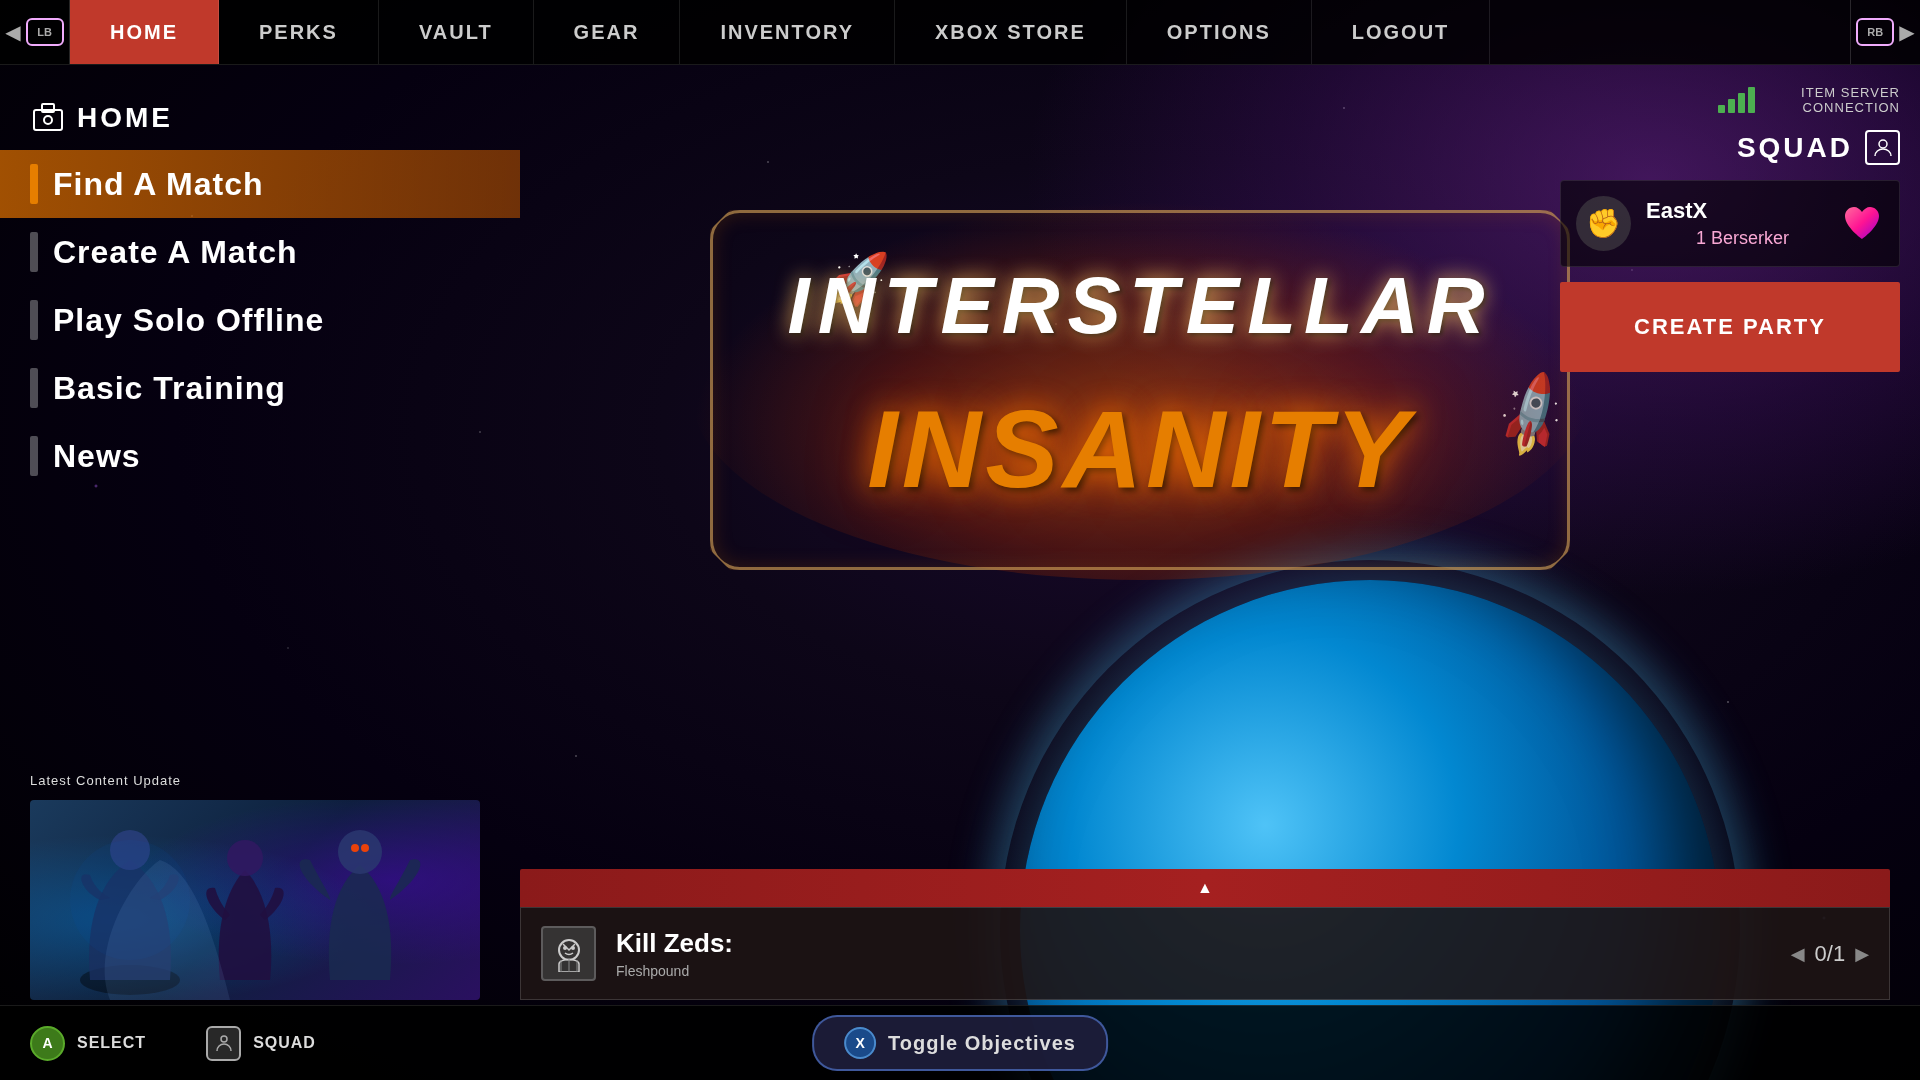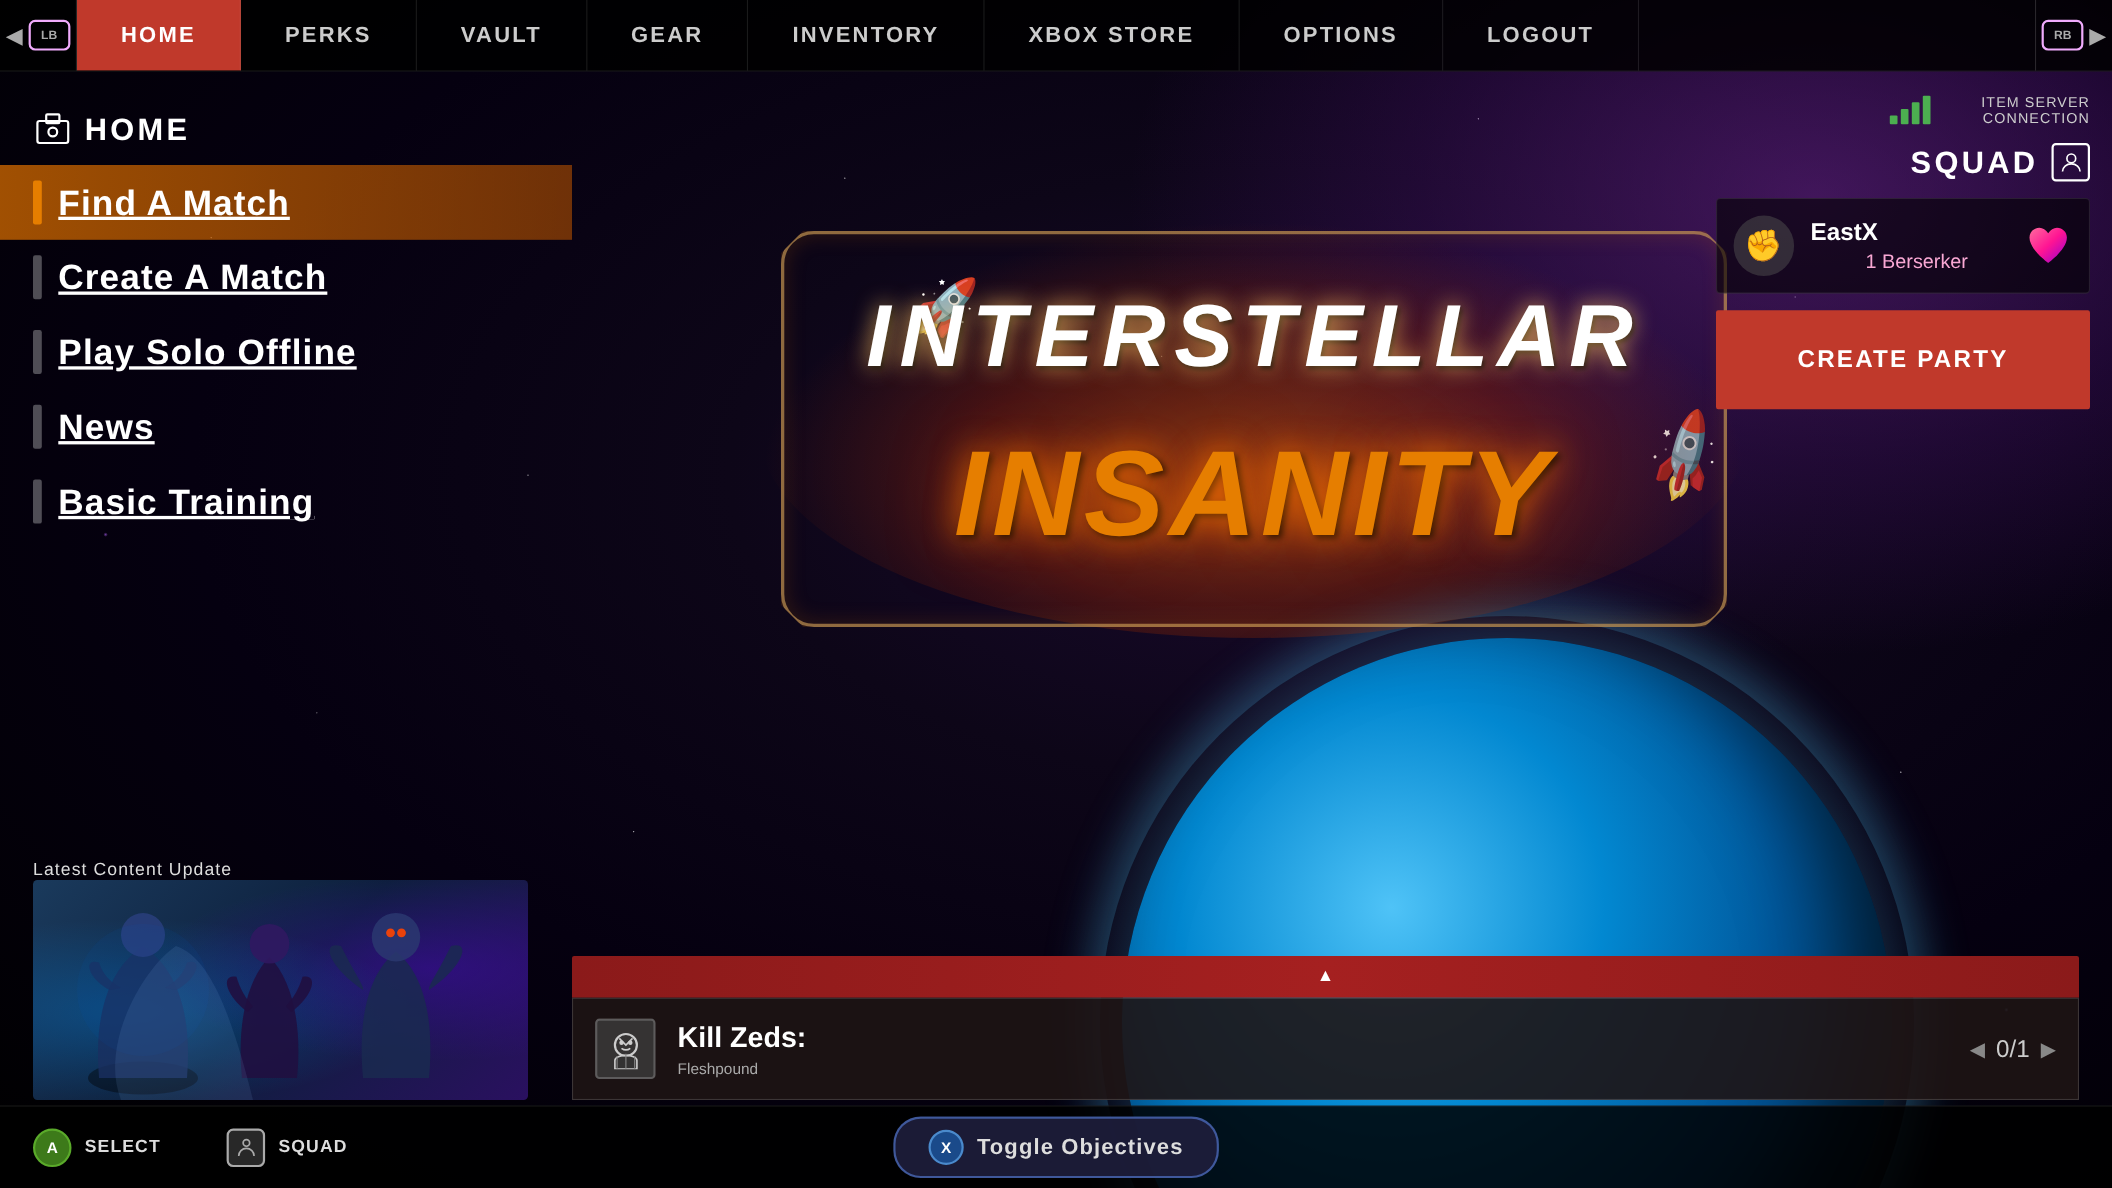--- a/index.html
+++ b/index.html
@@ -274,21 +274,20 @@
 
     .menu-item.active {
       background: linear-gradient(90deg, rgba(200,100,0,0.8) 0%, rgba(180,80,0,0.6) 100%);
     }
 
     .menu-item-text {
       font-size: 32px;
       color: #fff;
       font-weight: 600;
       letter-spacing: 1px;
-      text-decoration: underline;
     }
 
     
     .right-panel {
       position: absolute;
       top: 65px;
       right: 0;
       width: 380px;
       z-index: 50;
       padding: 20px;
@@ -406,21 +405,22 @@
     .bottom-left {
       position: absolute;
       bottom: 80px;
       left: 30px;
       z-index: 50;
       width: 470px;
     }
 
     .latest-content-label {
       color: #ddd;
-      font-size: 16px;
+      font-size: 13px;
+      margin-bottom: 12px;
       letter-spacing: 1px;
     }
 
     .content-thumbnail {
       width: 450px;
       height: 200px;
       background: linear-gradient(135deg, #1a3a5c 0%, #0d1f3c 50%, #2a1060 100%);
       border-radius: 4px;
       overflow: hidden;
       position: relative;
@@ -680,26 +680,26 @@
     <span class="menu-item-text">Create A Match</span>
   </div>
 
   <div class="menu-item">
     <div class="menu-item-indicator"></div>
     <span class="menu-item-text">Play Solo Offline</span>
   </div>
 
   <div class="menu-item">
     <div class="menu-item-indicator"></div>
-    <span class="menu-item-text">News</span>
+    <span class="menu-item-text">Basic Training</span>
   </div>
 
   <div class="menu-item">
     <div class="menu-item-indicator"></div>
-    <span class="menu-item-text">Basic Training</span>
+    <span class="menu-item-text">News</span>
   </div>
 </aside>
 
 <div class="right-panel">
   <div class="item-server">
     <div class="signal-bars">
       <div class="signal-bar" style="height:8px;"></div>
       <div class="signal-bar" style="height:14px;"></div>
       <div class="signal-bar" style="height:20px;"></div>
       <div class="signal-bar" style="height:26px;"></div>

